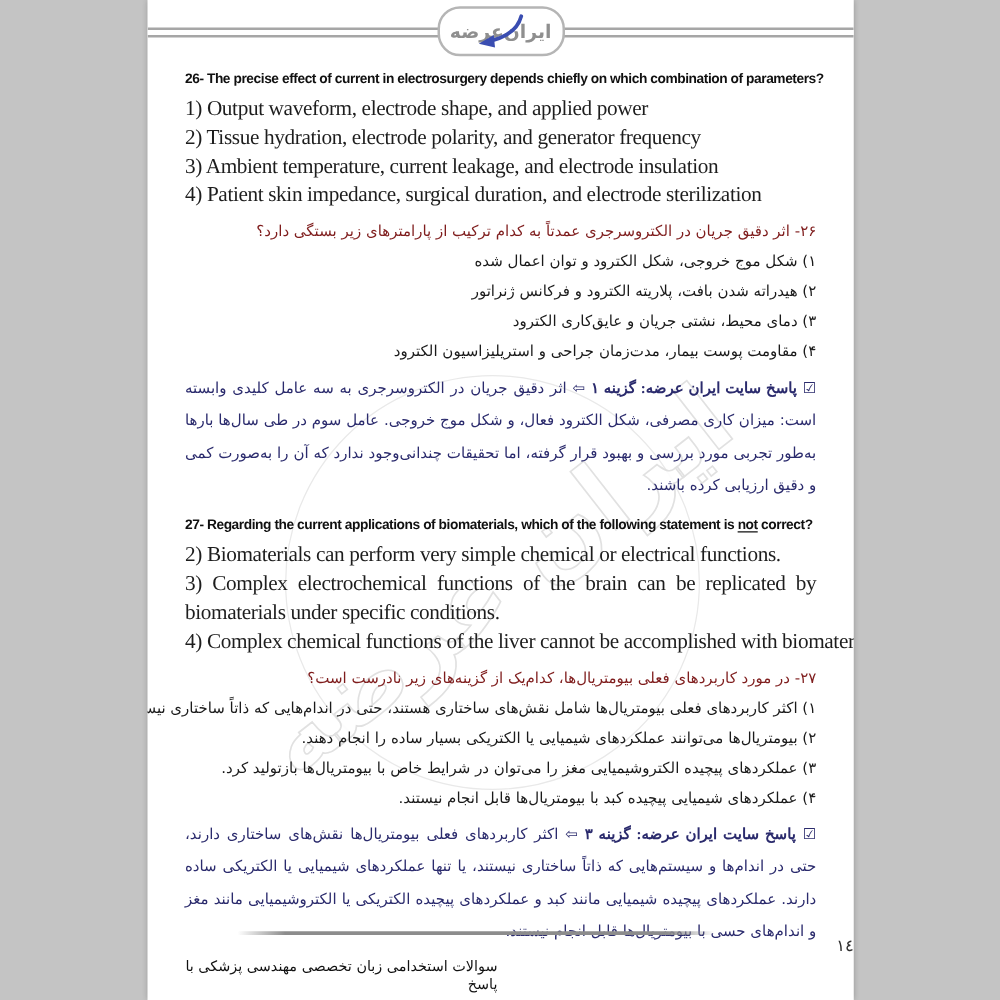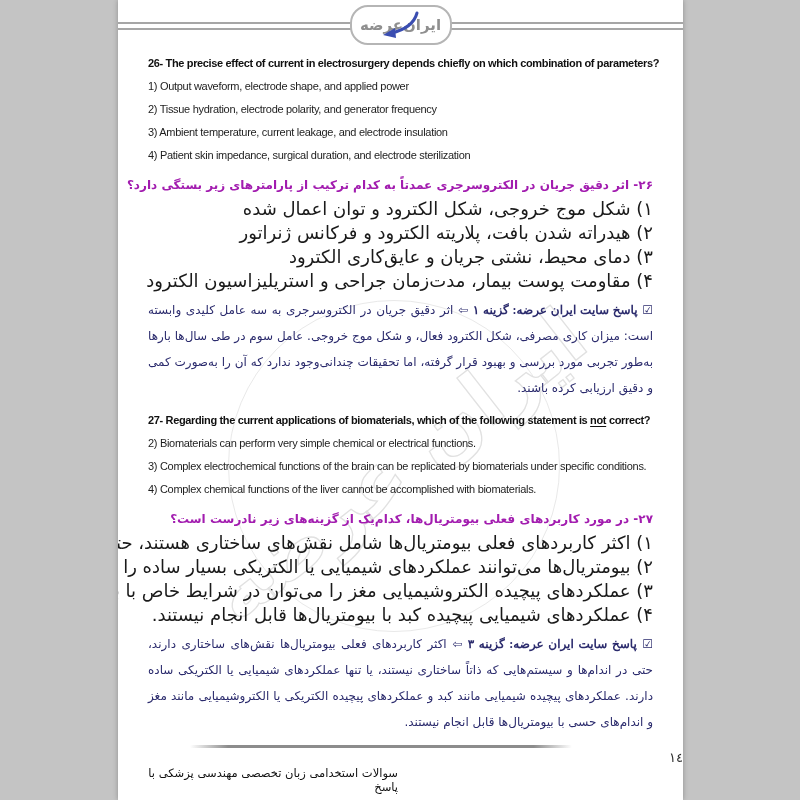--- a/index.html
+++ b/index.html
@@ -30,30 +30,30 @@
   }
   .logo-arrow{position:absolute;left:28px;top:4px;width:42px;height:30px;}
   
   .content{position:relative;z-index:2;padding:6px 30px 0 30px;}
   .content p{margin:0;}
   .q-en-title{
     font-family:Liberation Sans, sans-serif;font-weight:bold;color:#101010;
     font-size:11px;letter-spacing:-0.35px;line-height:23px;white-space:nowrap;
   }
   .q-en-opt{
-    font-family:Liberation Sans, sans-serif;color:#1d1d1d;
-    font-size:11px;letter-spacing:-0.3px;line-height:23px;white-space:nowrap;
+    font-family:Liberation Serif, serif;color:#1d1d1d;
+    font-size:17px;letter-spacing:-0.3px;line-height:23px;white-space:nowrap;
   }
   .q-en-opt.wrap2{white-space:normal;text-align:justify;}
   .q-fa-title{
-    direction:rtl;font-weight:bold;color:#a21caf;
+    direction:rtl;font-weight:normal;color:#7f1d1d;
     font-size:12px;line-height:24px;white-space:nowrap;
   }
   .q-fa-opt{
-    direction:rtl;color:#1a1a1a;font-size:18px;line-height:24px;white-space:nowrap;
+    direction:rtl;color:#1a1a1a;font-size:12px;line-height:24px;white-space:nowrap;
   }
   .answer{
     direction:rtl;color:#2b2b6d;font-size:12px;line-height:26px;
     text-align:justify;
   }
   .answer .ans-bold{font-weight:bold;font-family:Liberation Serif, serif;}
   .answer .ans-icon{font-weight:bold;}
   .gap4{height:4px;}.gap6{height:6px;}.gap8{height:8px;}
   u{text-underline-offset:2px;}
   

